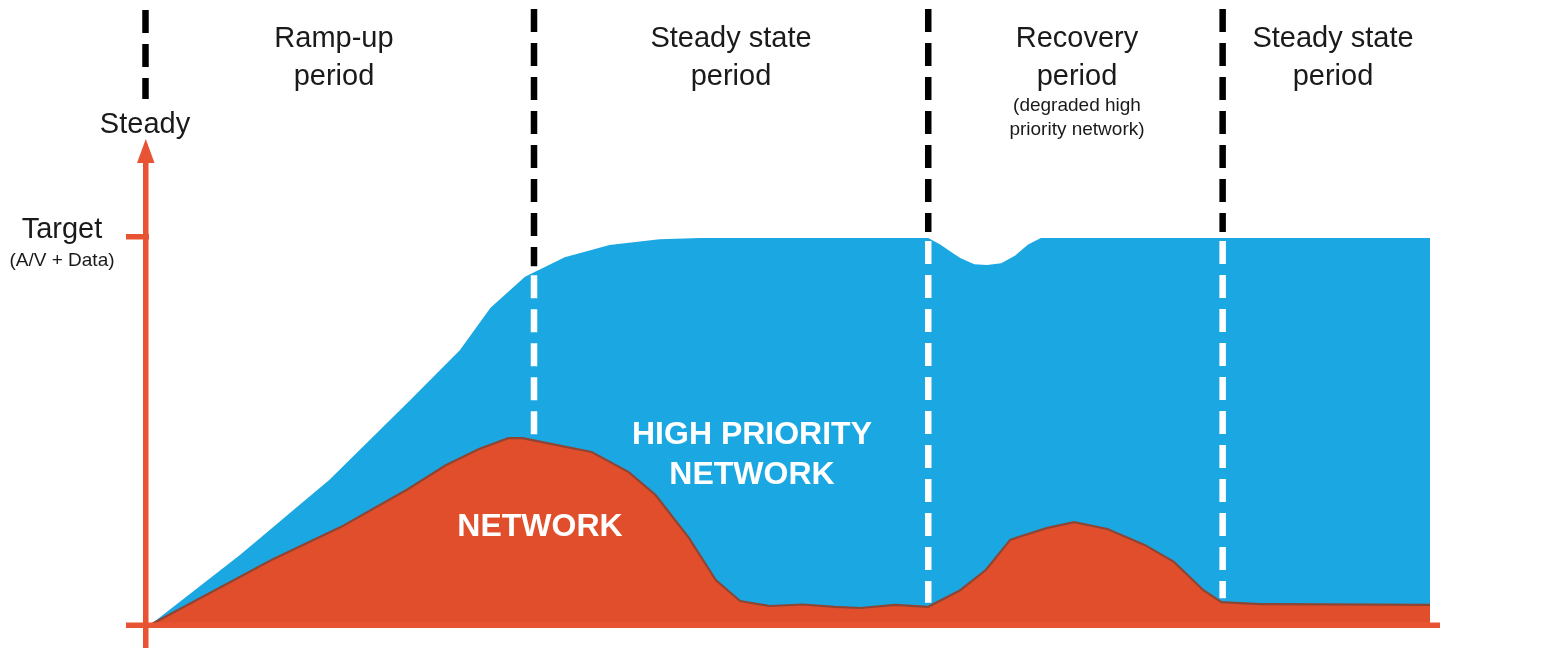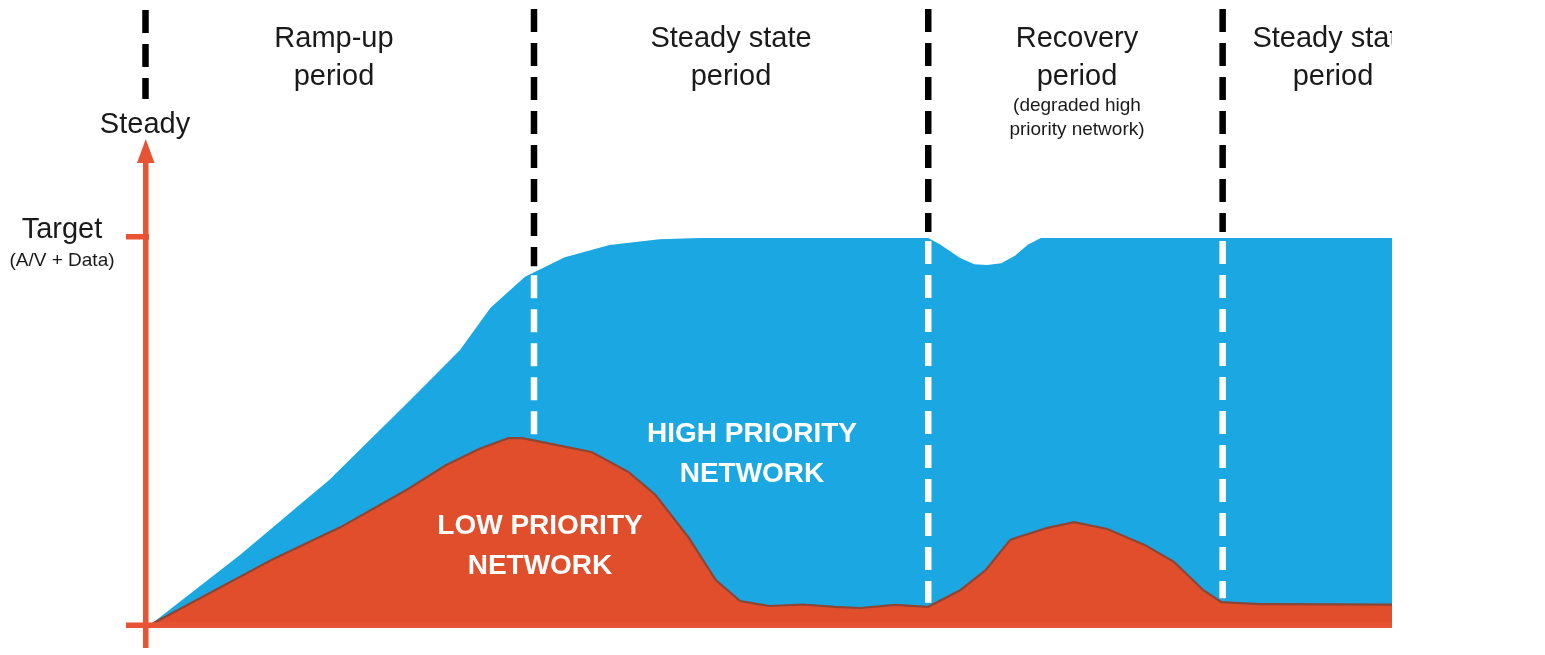--- a/index.html
+++ b/index.html
@@ -3,20 +3,21 @@
 <meta charset="utf-8">
 <style>
   html,body{margin:0;padding:0;background:#fff;}
   .fig{
     position:relative;
     width:1392px;height:655px;
     background:#fff;
     overflow:hidden;
     font-family:"Liberation Sans", sans-serif;
     color:#1A1A1A;
+    padding-left:48px;
   }
   .fig svg{position:absolute;left:0;top:0;}
   .lbl{
     position:absolute;
     text-align:center;
     transform:translateX(-50%);
     font-size:29px;
     line-height:38px;
     color:#1A1A1A;
     white-space:normal;
@@ -27,21 +28,21 @@
   .period-sub{width:180px;}
   .axis-lbl{white-space:nowrap;}
   .target-block{width:130px;}
   .target-block .sub{font-size:19px;line-height:22px;margin-top:2px;white-space:nowrap;}
   .time-lbl{position:absolute;font-size:29px;line-height:32px;transform:none;text-align:left;}
   .area-lbl{
     position:absolute;
     transform:translateX(-50%);
     text-align:center;
     color:#FFFFFF;
-    font-size:28px;
+    font-size:32px;
     line-height:40px;
   }
   .area-lbl .l1{font-weight:bold;}
   .area-lbl .l2{font-weight:bold;}
 </style>
 </head>
 <body>
 
 <div class="fig">
 
@@ -81,17 +82,16 @@
   </div>
 
   <div class="time-lbl" style="left:1468px;top:601px;">Time</div>
 
   <div class="area-lbl" style="left:752px;top:413px;">
     <div class="l1">HIGH PRIORITY</div>
     <div class="l2">NETWORK</div>
   </div>
 
   <div class="area-lbl" style="left:540px;top:505px;">
-    <div class="l1">LOW PRIORITY</div>
     <div class="l2">NETWORK</div>
   </div>
 
 </div>
 
 </body></html>

